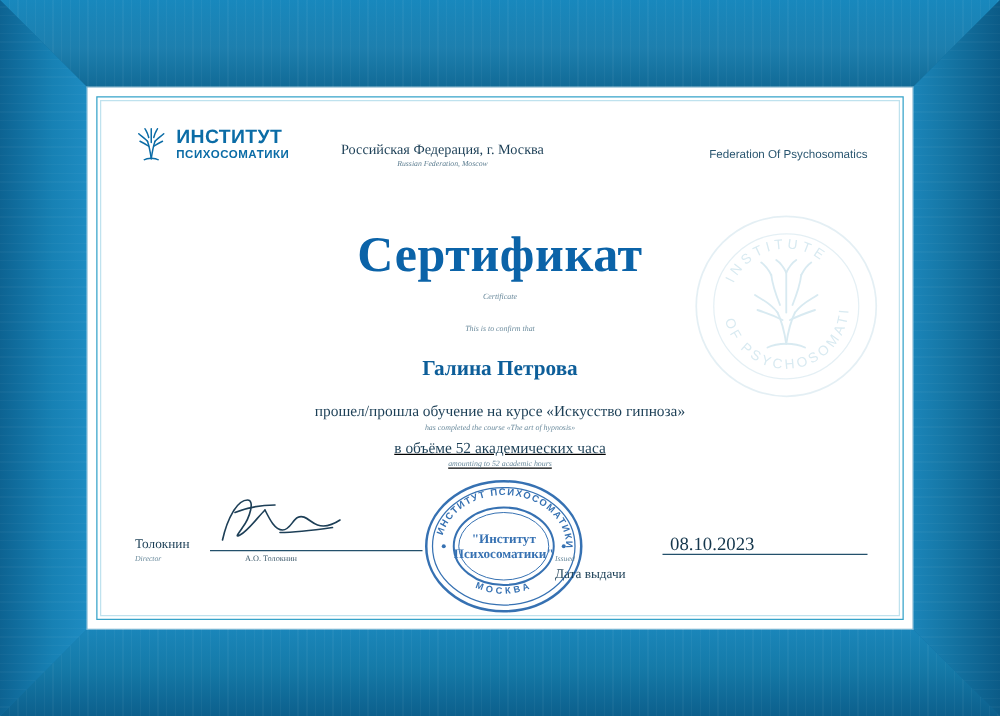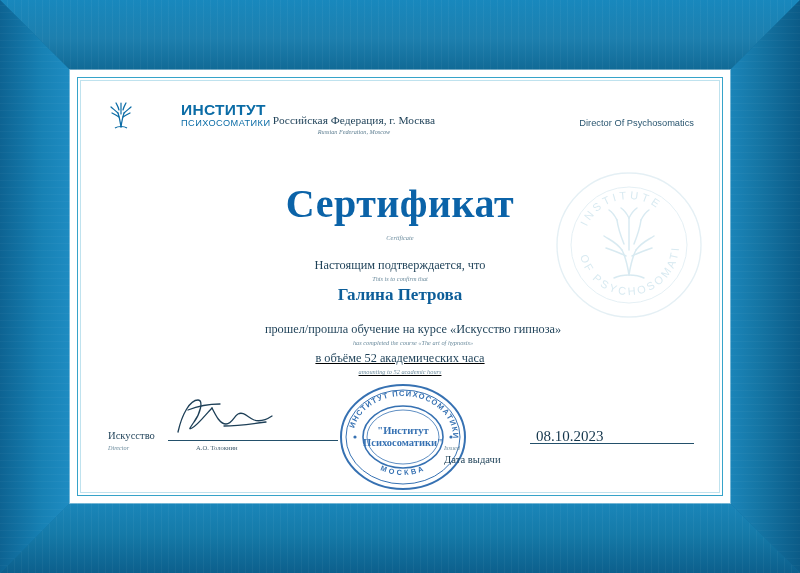--- a/index.html
+++ b/index.html
@@ -97,31 +97,30 @@
     display: flex;
     align-items: center;
     gap: 7px;
   }
   .logo-mark {
     width: 26px; height: 30px;
     flex: 0 0 auto;
   }
   .logo-text {
     line-height: 1.05;
-    margin-left: 40px;
   }
   .logo-text .l1 {
     font-size: 15.5px;
     font-weight: bold;
     color: #0b6ca6;
     letter-spacing: 0.3px;
   }
   .logo-text .l2 {
     font-size: 9.2px;
-    font-weight: normal;
+    font-weight: bold;
     color: #0b6ca6;
     letter-spacing: 0.45px;
     margin-top: 1px;
   }
 
   .hdr-center {
     position: absolute;
     top: 44px; left: 0; width: 568px;
     text-align: center;
   }
@@ -167,21 +166,21 @@
   }
 
   
   .line-block {
     position: absolute;
     left: 0; width: 660px;
     text-align: center;
   }
   .lb-confirm { top: 188px; }
   .lb-name    { top: 215px; }
-  .lb-course  { top: 252px; padding-left: 13px; }
+  .lb-course  { top: 252px; }
   .lb-hours   { top: 281px; text-decoration: underline; }
 
   .ru-line {
     font-family: "Liberation Serif", serif;
     font-size: 12.3px;
     color: #1c3f56;
   }
   .en-line {
     font-family: "Liberation Serif", serif;
     font-style: italic;
@@ -355,29 +354,28 @@
           <div class="l1">ИНСТИТУТ</div>
           <div class="l2">ПСИХОСОМАТИКИ</div>
         </div>
       </div>
 
       <div class="hdr-center">
         <div class="ru">Российская Федерация, г. Москва</div>
         <div class="en">Russian Federation, Moscow</div>
       </div>
 
-      <div class="hdr-right">Director Of Psychosomatics</div>
+      <div class="hdr-right">Federation Of Psychosomatics</div>
 
       <div class="title-wrap">
         <div class="title">Сертификат</div>
         <div class="title-sub">Certificate</div>
       </div>
 
       <div class="line-block lb-confirm">
-        <div class="ru-line">Настоящим подтверждается, что</div>
         <div class="en-line">This is to confirm that</div>
       </div>
 
       <div class="line-block lb-name">
         <div class="name-line">Галина Петрова</div>
       </div>
 
       <div class="line-block lb-course">
         <div class="ru-line">прошел/прошла обучение на курсе «Искусство гипноза»</div>
         <div class="en-line">has completed the course «The art of hypnosis»</div>
@@ -411,21 +409,21 @@
 
       <div class="sig-block">
         <svg class="sig-svg" viewBox="0 0 120 48">
           <g fill="none" stroke="#1d3f57" stroke-width="1.3" stroke-linecap="round">
             <path d="M10 40 C14 22 22 8 30 8 C36 8 32 22 26 30 C22 36 20 38 24 36 C30 33 38 22 44 16"></path>
             <path d="M20 18 C30 14 42 12 52 12"></path>
             <path d="M44 16 C48 24 52 32 58 32 C64 32 66 24 70 22 C76 19 80 26 86 28 C92 30 98 28 104 24"></path>
             <path d="M56 34 C70 34 84 32 98 30"></path>
           </g>
         </svg>
-        <div class="sig-role-ru">Искусство</div>
+        <div class="sig-role-ru">Толокнин</div>
         <div class="sig-line"></div>
         <div class="sig-role-en">Director</div>
         <div class="sig-name">А.О. Толокнин</div>
       </div>
 
       <div class="date-block">
         <div class="date-label-ru">Дата выдачи</div>
         <div class="date-label-en">Issued</div>
         <div class="date-value">08.10.2023</div>
         <div class="date-line"></div>

